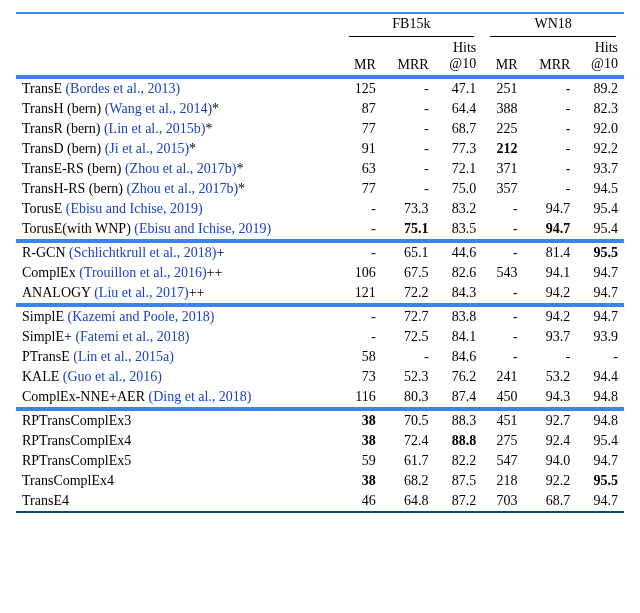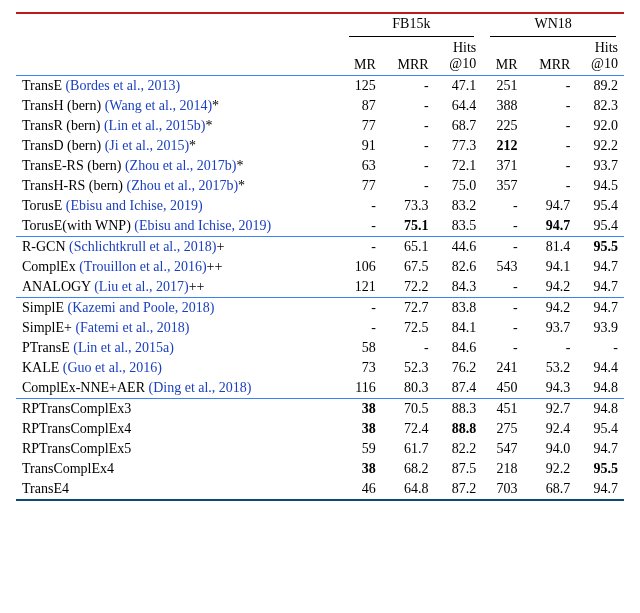--- a/index.html
+++ b/index.html
@@ -21,24 +21,24 @@
     }
     td.method {
       text-align: left;
       white-space: nowrap;
       padding-right: 10px;
     }
     .cite {
       color: #1a3fbf;
     }
     .toprule td, .toprule th {
-      border-top: 2px solid #b91c1c;
+      border-top: 2px solid #3b82f6;
     }
     .midrule td, .midrule th {
-      border-top: 1px solid #3b82f6;
+      border-top: 4px solid #3b82f6;
       margin-left: 26px;
     }
     .bottomrule td {
       border-bottom: 2px solid #0c4a6e;
     }
     .cmidrule-fb {
       border-top: 1px solid #000;
     }
     .cmidrule-wn {
       border-top: 1px solid #000;

